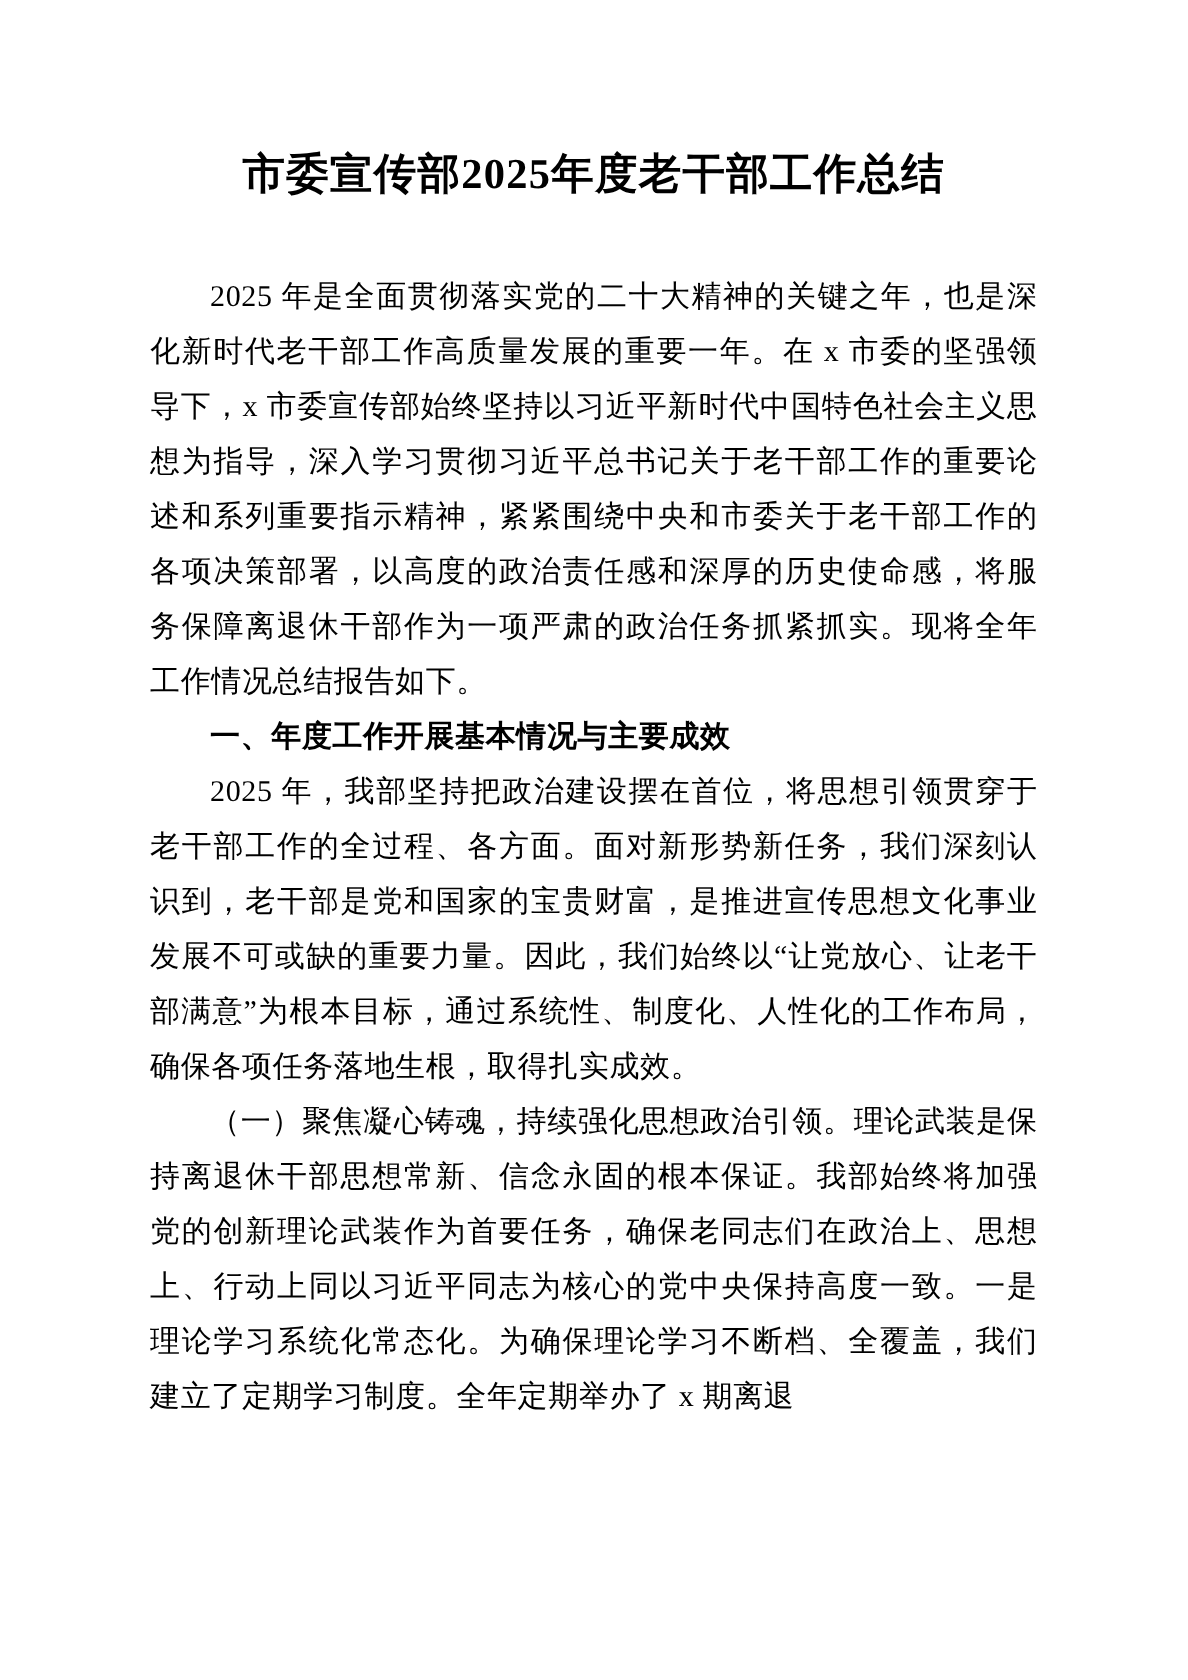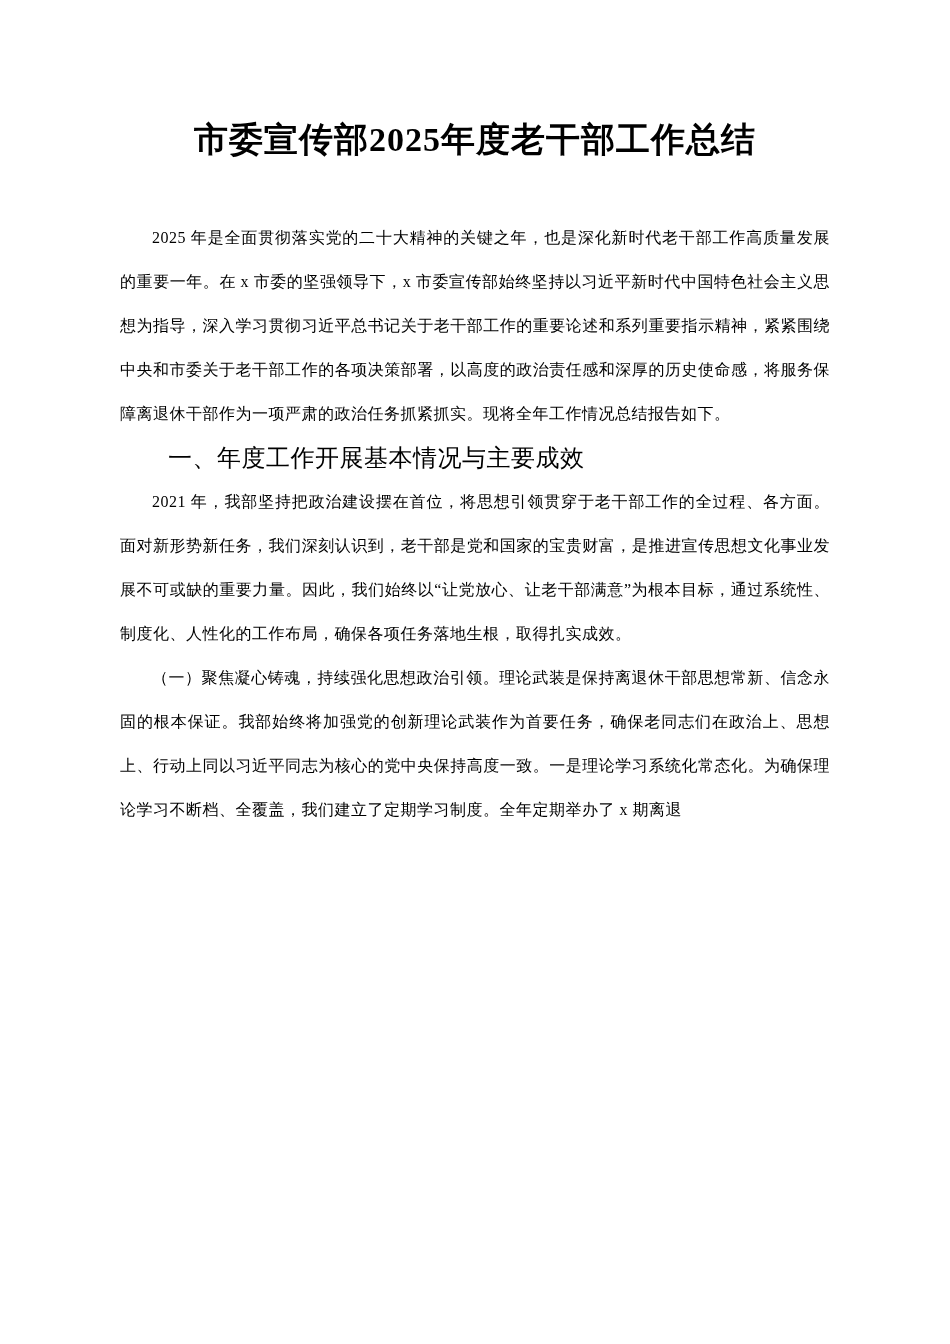--- a/index.html
+++ b/index.html
@@ -23,31 +23,31 @@
     margin: 0 0 54px 0;
     font-size: 34px;
     line-height: 1.3;
     font-weight: bold;
     text-align: center;
     letter-spacing: 1px;
     font-family: "Liberation Serif", serif;
   }
   .body-text p {
     margin: 0;
-    font-size: 16px;
+    font-size: 24px;
     line-height: 44px;
     text-align: justify;
     text-indent: 2em;
     letter-spacing: 0.5px;
   }
   .section-heading {
     margin: 0;
     font-size: 24px;
     line-height: 44px;
-    font-weight: normal;
+    font-weight: bold;
     text-indent: 2em;
     font-family: "Liberation Sans", sans-serif;
     letter-spacing: 0.5px;
   }
   .lead-bold {
     font-weight: normal;
   }
 </style>
 </head>
 <body>
@@ -55,19 +55,19 @@
 <div class="page">
 
   <h1 class="doc-title">市委宣传部2025年度老干部工作总结</h1>
 
   <div class="body-text">
 
     <p>2025 年是全面贯彻落实党的二十大精神的关键之年，也是深化新时代老干部工作高质量发展的重要一年。在 x 市委的坚强领导下，x 市委宣传部始终坚持以习近平新时代中国特色社会主义思想为指导，深入学习贯彻习近平总书记关于老干部工作的重要论述和系列重要指示精神，紧紧围绕中央和市委关于老干部工作的各项决策部署，以高度的政治责任感和深厚的历史使命感，将服务保障离退休干部作为一项严肃的政治任务抓紧抓实。现将全年工作情况总结报告如下。</p>
 
     <h2 class="section-heading">一、年度工作开展基本情况与主要成效</h2>
 
-    <p>2021 年，我部坚持把政治建设摆在首位，将思想引领贯穿于老干部工作的全过程、各方面。面对新形势新任务，我们深刻认识到，老干部是党和国家的宝贵财富，是推进宣传思想文化事业发展不可或缺的重要力量。因此，我们始终以“让党放心、让老干部满意”为根本目标，通过系统性、制度化、人性化的工作布局，确保各项任务落地生根，取得扎实成效。</p>
+    <p>2025 年，我部坚持把政治建设摆在首位，将思想引领贯穿于老干部工作的全过程、各方面。面对新形势新任务，我们深刻认识到，老干部是党和国家的宝贵财富，是推进宣传思想文化事业发展不可或缺的重要力量。因此，我们始终以“让党放心、让老干部满意”为根本目标，通过系统性、制度化、人性化的工作布局，确保各项任务落地生根，取得扎实成效。</p>
 
     <p><span class="lead-bold">（一）聚焦凝心铸魂，持续强化思想政治引领。</span><span>理论武装是保持离退休干部思想常新、信念永固的根本保证。我部始终将加强党的创新理论武装作为首要任务，确保老同志们在政治上、思想上、行动上同以习近平同志为核心的党中央保持高度一致。一是理论学习系统化常态化。为确保理论学习不断档、全覆盖，我们建立了定期学习制度。全年定期举办了 x 期离退</span></p>
 
   </div>
 
 </div>
 
 </body></html>

